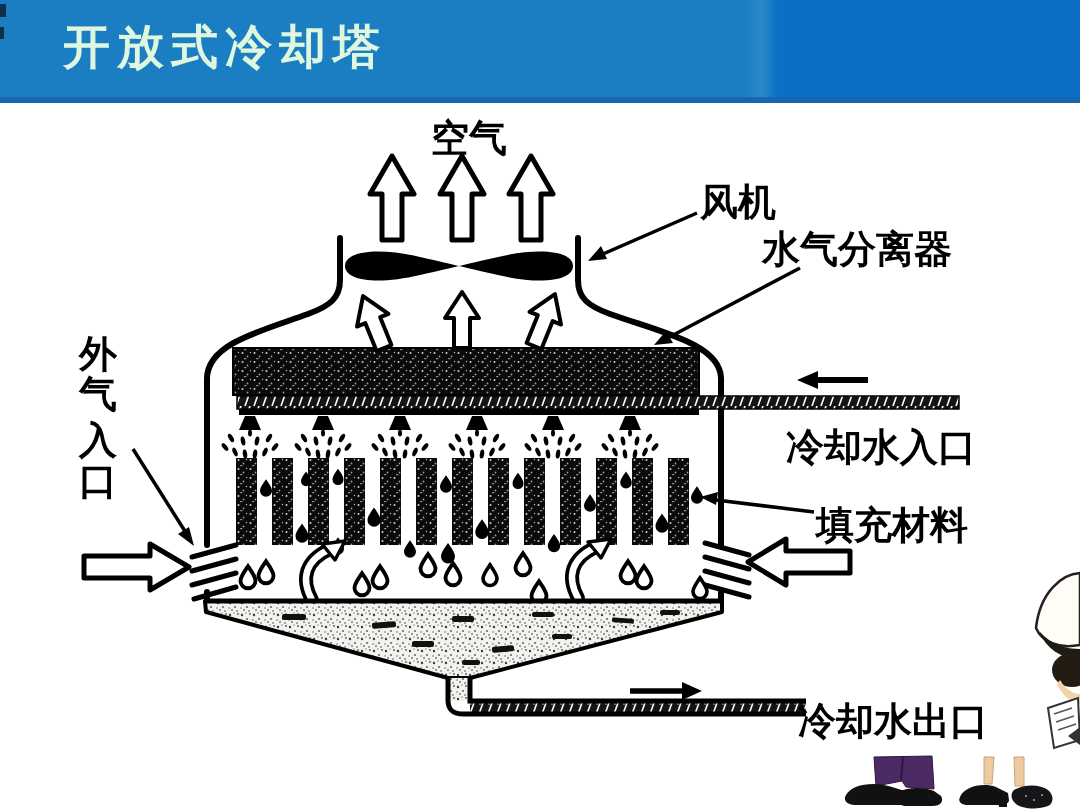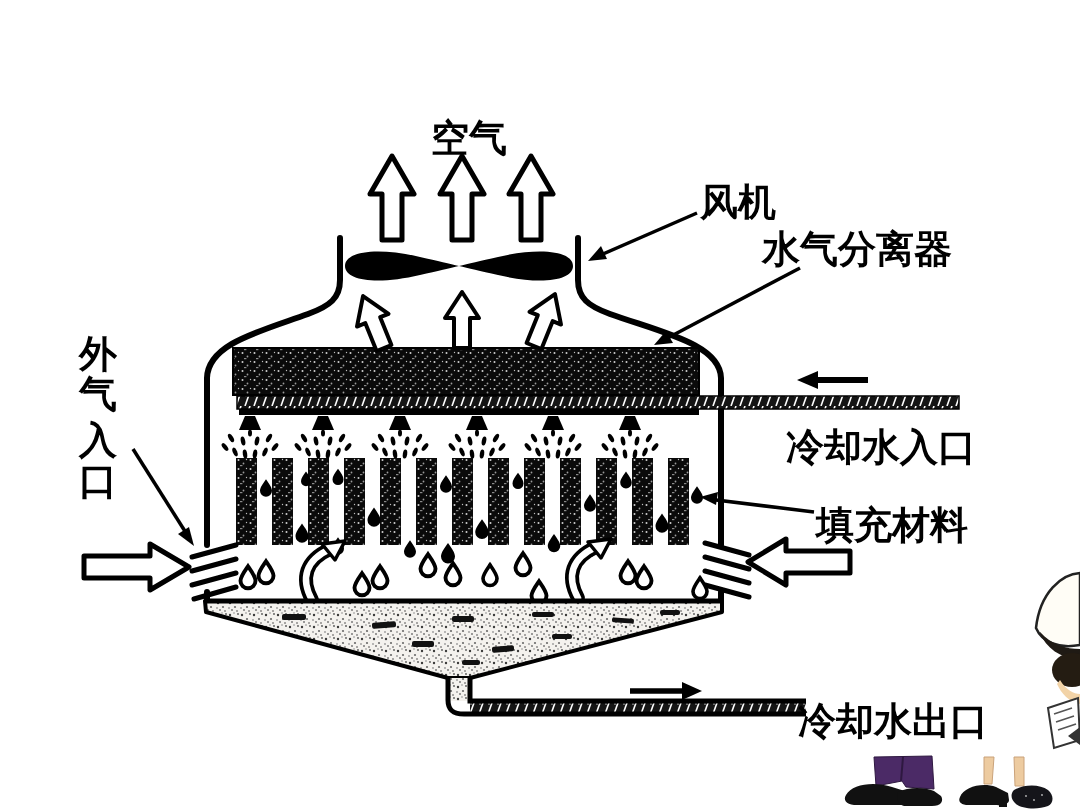--- a/index.html
+++ b/index.html
@@ -16,20 +16,26 @@
   svg{position:absolute;left:0;top:103px;}
   .dlabel{font-family:"Liberation Serif", serif;font-weight:bold;fill:#000;font-size:38px;}
   .outline{fill:none;stroke:#000;stroke-width:6;stroke-linecap:round;}
   .thin{stroke:#000;stroke-width:3.5;fill:none;}
 </style>
 </head>
 <body>
 
 <div class="slide">
 
+  <div class="header">
+    <div class="notch n1"></div>
+    <div class="notch n2"></div>
+    <span class="title">开放式冷却塔</span>
+    <div class="strip"></div>
+  </div>
 
   <svg width="1080" height="707" viewBox="0 103 1080 707">
     <defs>
 
       <pattern id="speck" width="12" height="9" patternUnits="userSpaceOnUse">
         <rect width="12" height="9" fill="#0a0a0a"></rect>
         <circle cx="2.5" cy="2" r="1" fill="#cfcfcf"></circle>
         <circle cx="7.5" cy="5.5" r="0.9" fill="#9a9a9a"></circle>
         <circle cx="10.5" cy="1.5" r="0.7" fill="#bdbdbd"></circle>
         <rect x="4" y="7" width="2.4" height="1.2" fill="#8a8a8a"></rect>

